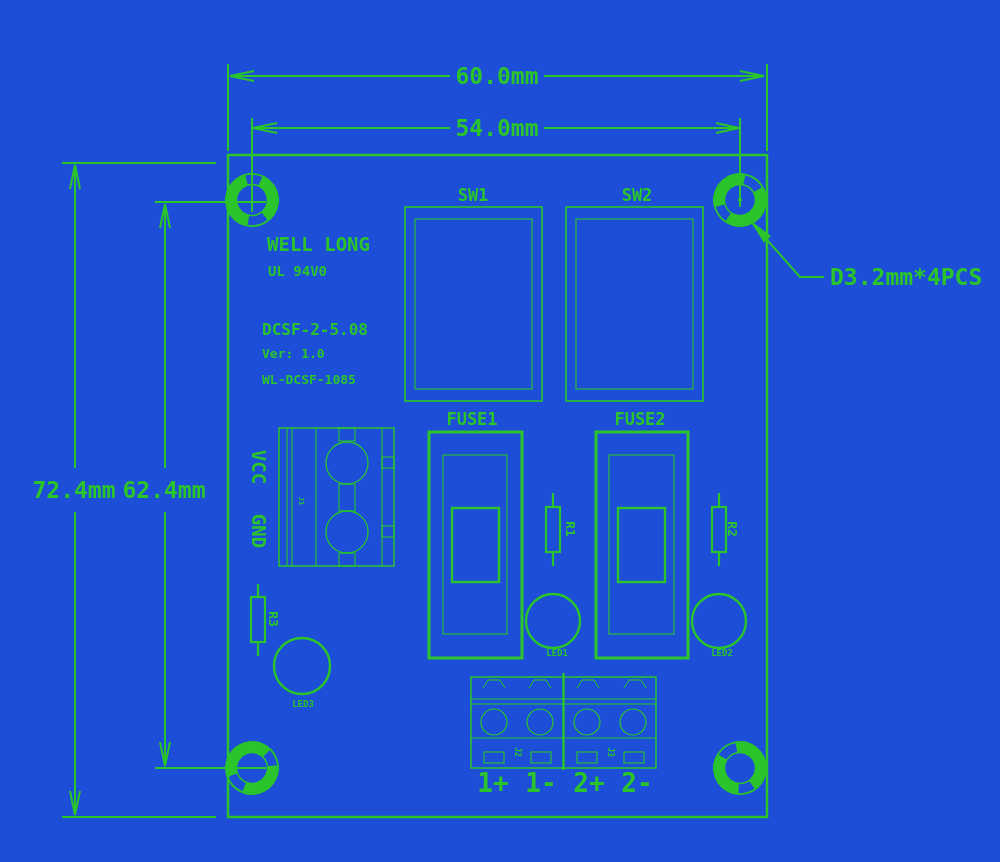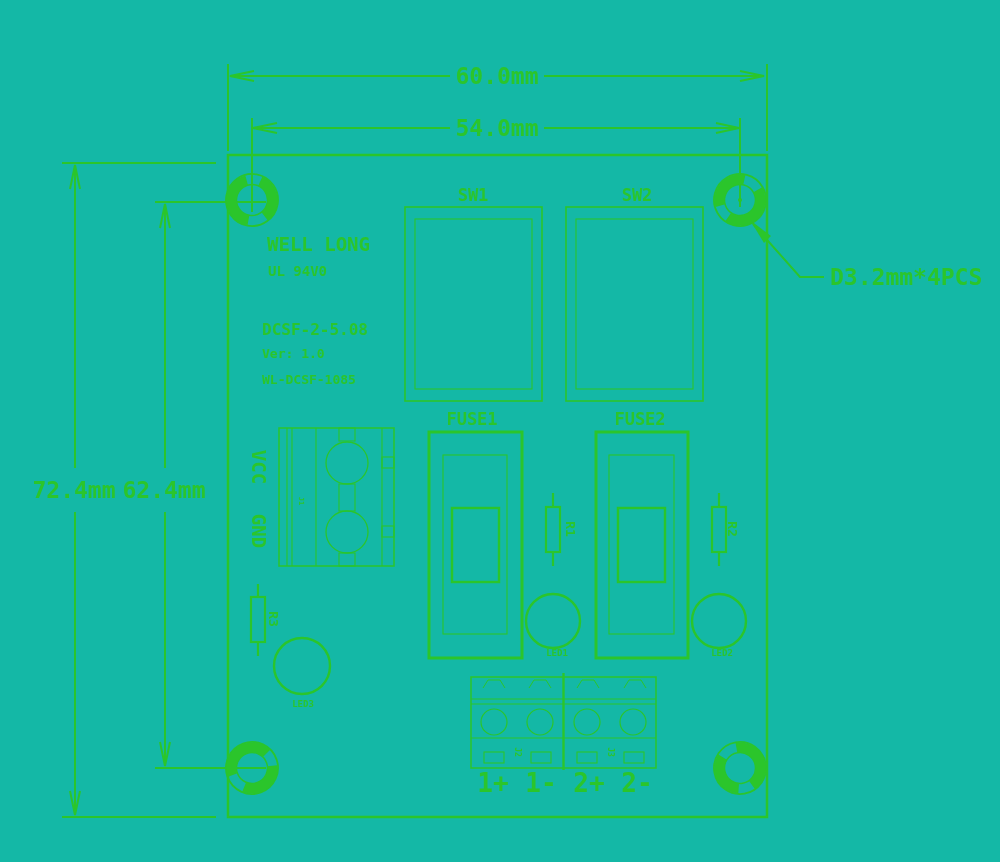--- a/index.html
+++ b/index.html
@@ -1,17 +1,17 @@
 <!DOCTYPE html>
 <html style="--g: #2bc52b;"><head>
 <meta charset="utf-8">
 <style>
   :root { --g:#2bc52b; }
   html,body{margin:0;padding:0;background:#ffffff;}
-  .stage{width:1000px;height:862px;position:relative;background:#14b8a6;overflow:hidden;}
+  .stage{width:1000px;height:862px;position:relative;background:#1d4ed8;overflow:hidden;}
   svg{display:block;}
   svg *{stroke:var(--g);fill:none;stroke-linecap:butt;stroke-linejoin:miter;}
   .t{font-family:"DejaVu Sans Mono","Liberation Mono",monospace;font-weight:bold;
      fill:var(--g);stroke:none;}
   .s10{stroke-width:1;} .s11{stroke-width:1.1;} .s12{stroke-width:1.2;}
   .s13{stroke-width:1.3;} .s15{stroke-width:1.5;} .s16{stroke-width:1.6;}
   .s18{stroke-width:1.8;} .s20{stroke-width:2;} .s22{stroke-width:2.2;}
   .s24{stroke-width:2.4;} .s25{stroke-width:2.5;} .s30{stroke-width:3;}
   .fill{fill:var(--g);stroke:none;}
   .ring{stroke-width:10;stroke-dasharray:55 14 42 18;}

